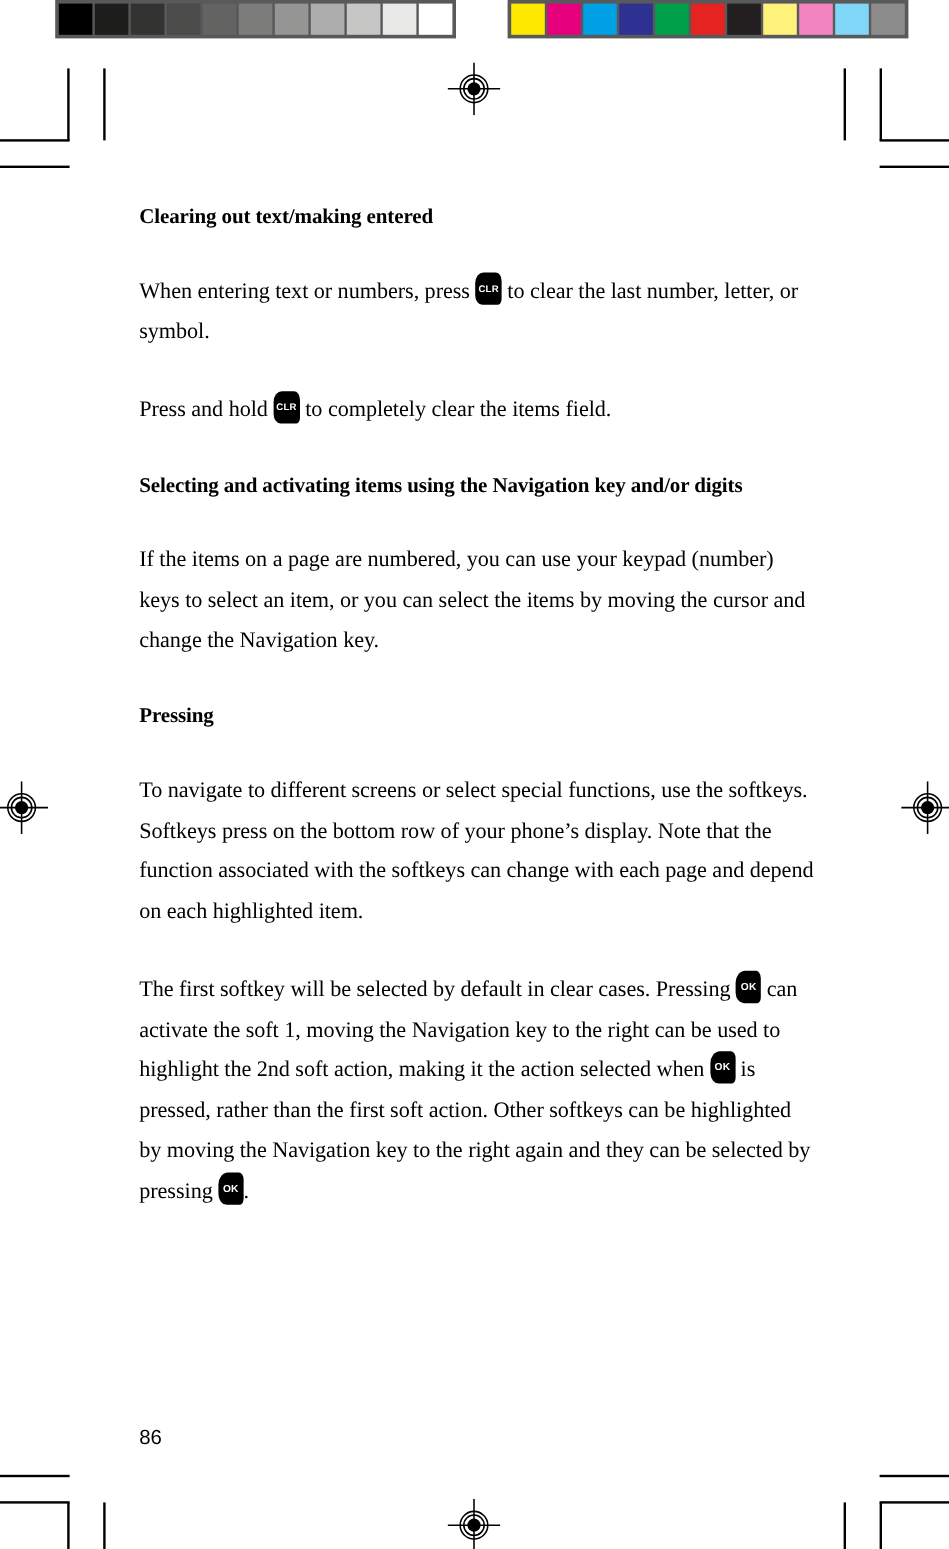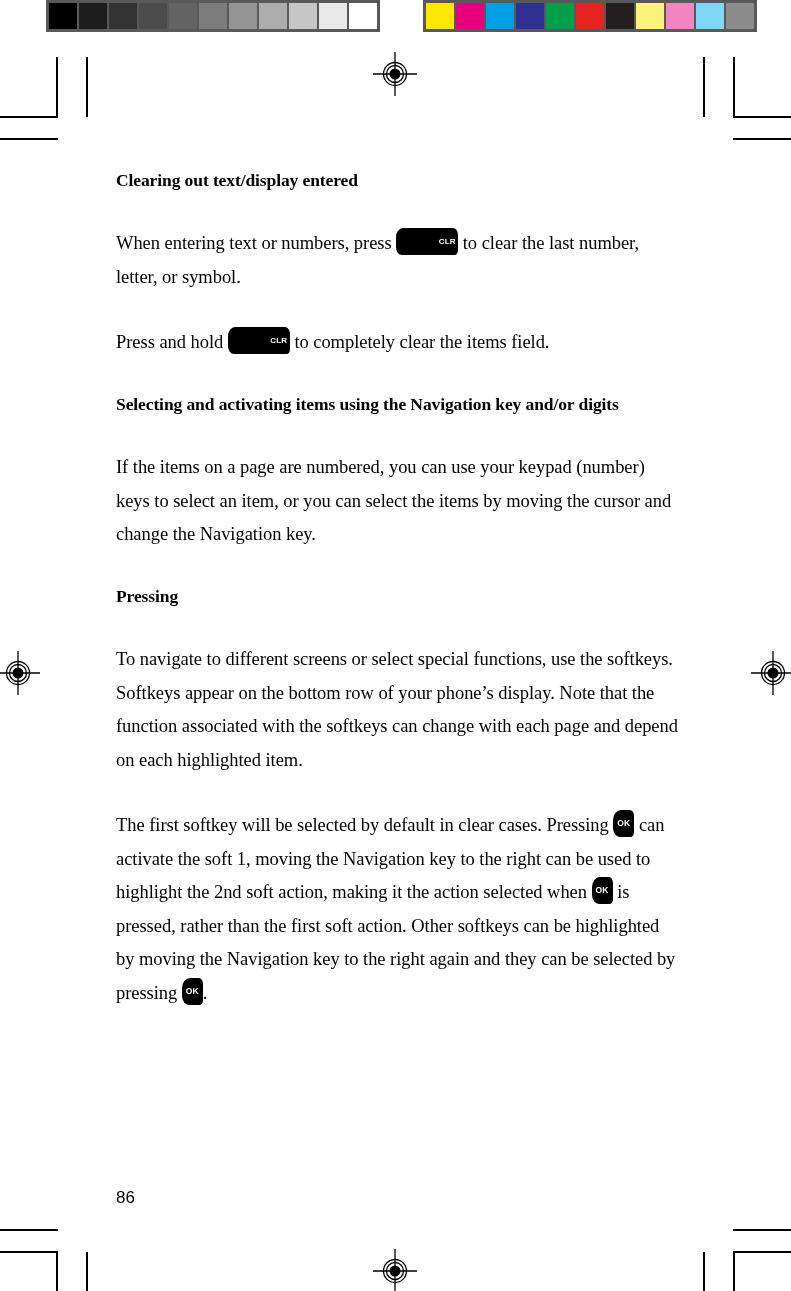--- a/index.html
+++ b/index.html
@@ -83,21 +83,20 @@
     vertical-align: -6px;
     overflow: hidden;
   }
   .key-clr {
     width: 22px;
     height: 27px;
     line-height: 27px;
     font-size: 8px;
     letter-spacing: 0.2px;
     border-radius: 7px 5px 3px 6px / 9px 7px 5px 8px;
-    padding-left: 40px;
   }
   .key-ok {
     width: 21px;
     height: 27px;
     line-height: 27px;
     font-size: 8.5px;
     letter-spacing: 0.2px;
     border-radius: 8px 4px 3px 7px / 10px 6px 5px 9px;
   }
 
@@ -190,37 +189,37 @@
   <svg class="reg" style="left:751px; top:651px;" viewBox="0 0 44 44">
     <line x1="22" y1="0" x2="22" y2="44" stroke="#000" stroke-width="1.3"></line>
     <line x1="0" y1="22" x2="44" y2="22" stroke="#000" stroke-width="1.3"></line>
     <circle cx="22" cy="22" r="11.5" fill="none" stroke="#000" stroke-width="1.3"></circle>
     <circle cx="22" cy="22" r="8.5" fill="none" stroke="#000" stroke-width="1.3"></circle>
     <circle cx="22" cy="22" r="5.5" fill="#000"></circle>
   </svg>
 
   <div id="content">
 
-    <h2 class="heading">Clearing out text/display entered</h2>
+    <h2 class="heading">Clearing out text/making entered</h2>
 
     <p class="para"><span>When entering text or numbers, press</span>
       <span class="key key-clr">CLR</span>
       <span>to clear the last number, letter, or symbol.</span></p>
 
     <p class="para"><span>Press and hold</span>
       <span class="key key-clr">CLR</span>
       <span>to completely clear the items field.</span></p>
 
     <h2 class="heading">Selecting and activating items using the Navigation key and/or digits</h2>
 
     <p class="para">If the items on a page are numbered, you can use your keypad (number) keys to select an item, or you can select the items by moving the cursor and change the Navigation key.</p>
 
     <h2 class="heading">Pressing</h2>
 
-    <p class="para">To navigate to different screens or select special functions, use the softkeys. Softkeys appear on the bottom row of your phone’s display. Note that the function associated with the softkeys can change with each page and depend on each highlighted item.</p>
+    <p class="para">To navigate to different screens or select special functions, use the softkeys. Softkeys press on the bottom row of your phone’s display. Note that the function associated with the softkeys can change with each page and depend on each highlighted item.</p>
 
     <p class="para"><span>The first softkey will be selected by default in clear cases. Pressing</span>
       <span class="key key-ok">OK</span>
       <span>can activate the soft 1, moving the Navigation key to the right can be used to highlight the 2nd soft action, making it the action selected when</span>
       <span class="key key-ok">OK</span>
       <span>is pressed, rather than the first soft action. Other softkeys can be highlighted by moving the Navigation key to the right again and they can be selected by pressing</span>
       <span class="key key-ok">OK</span><span>.</span></p>
 
   </div>
 

